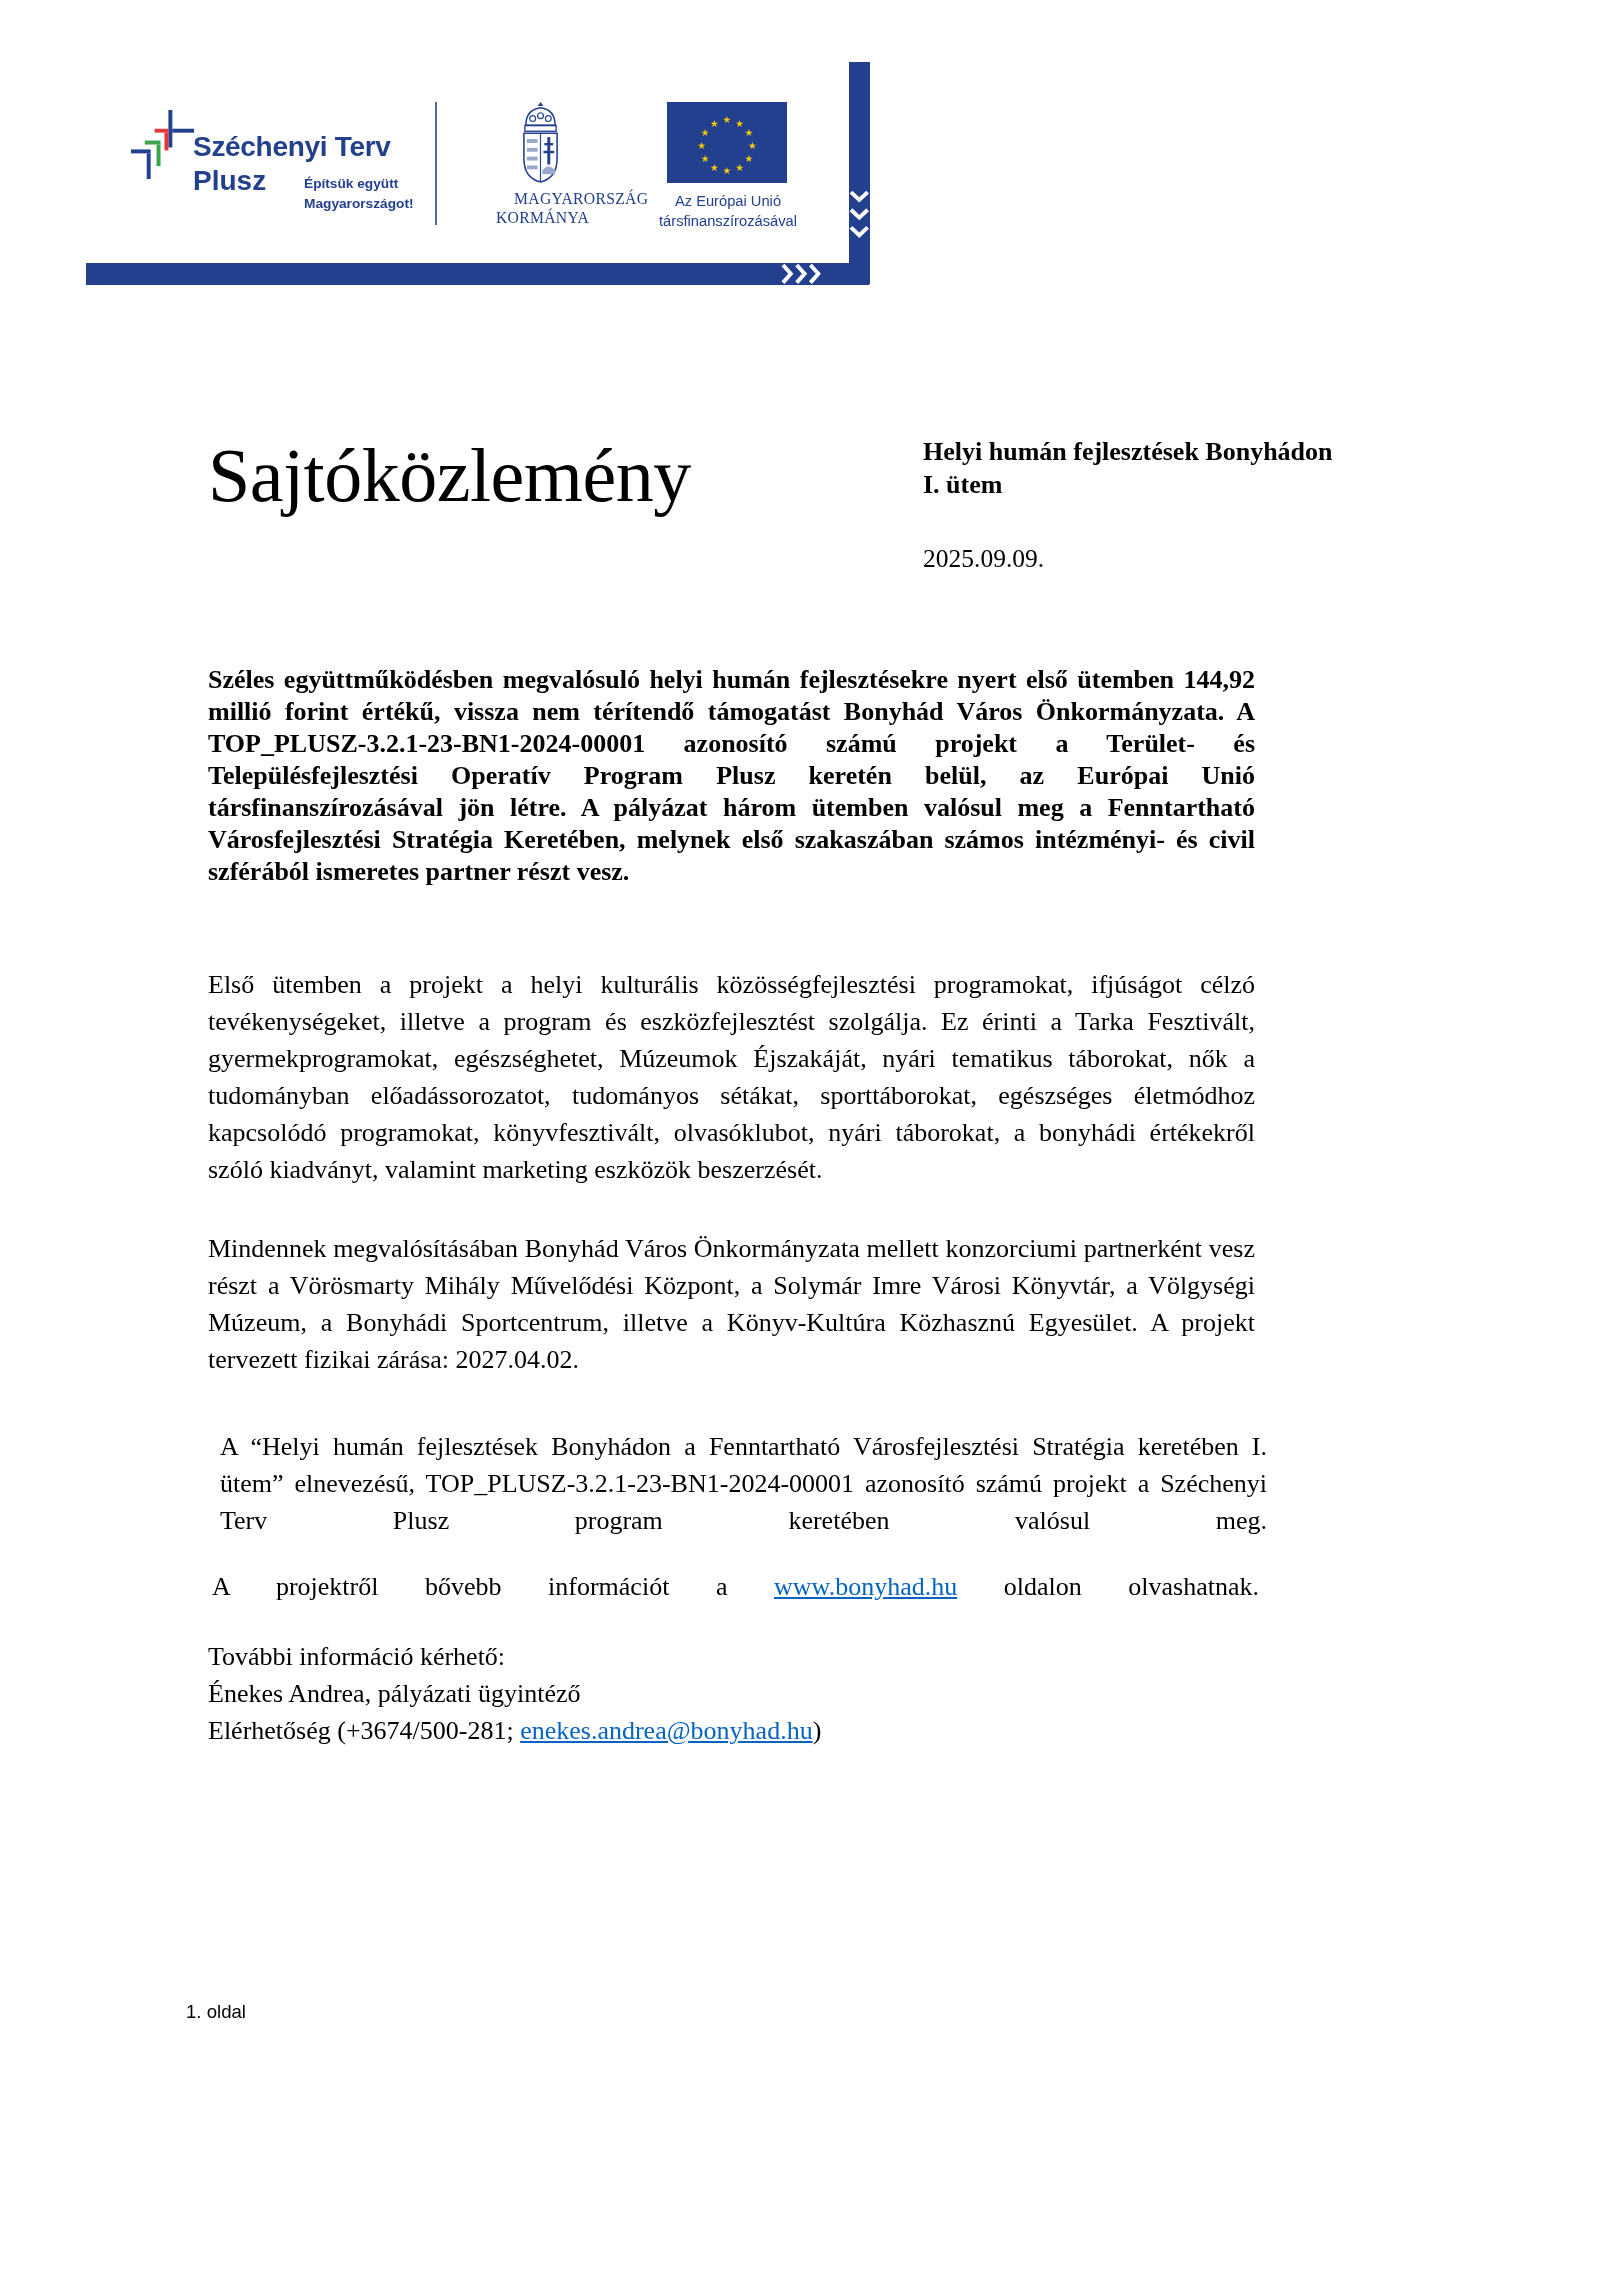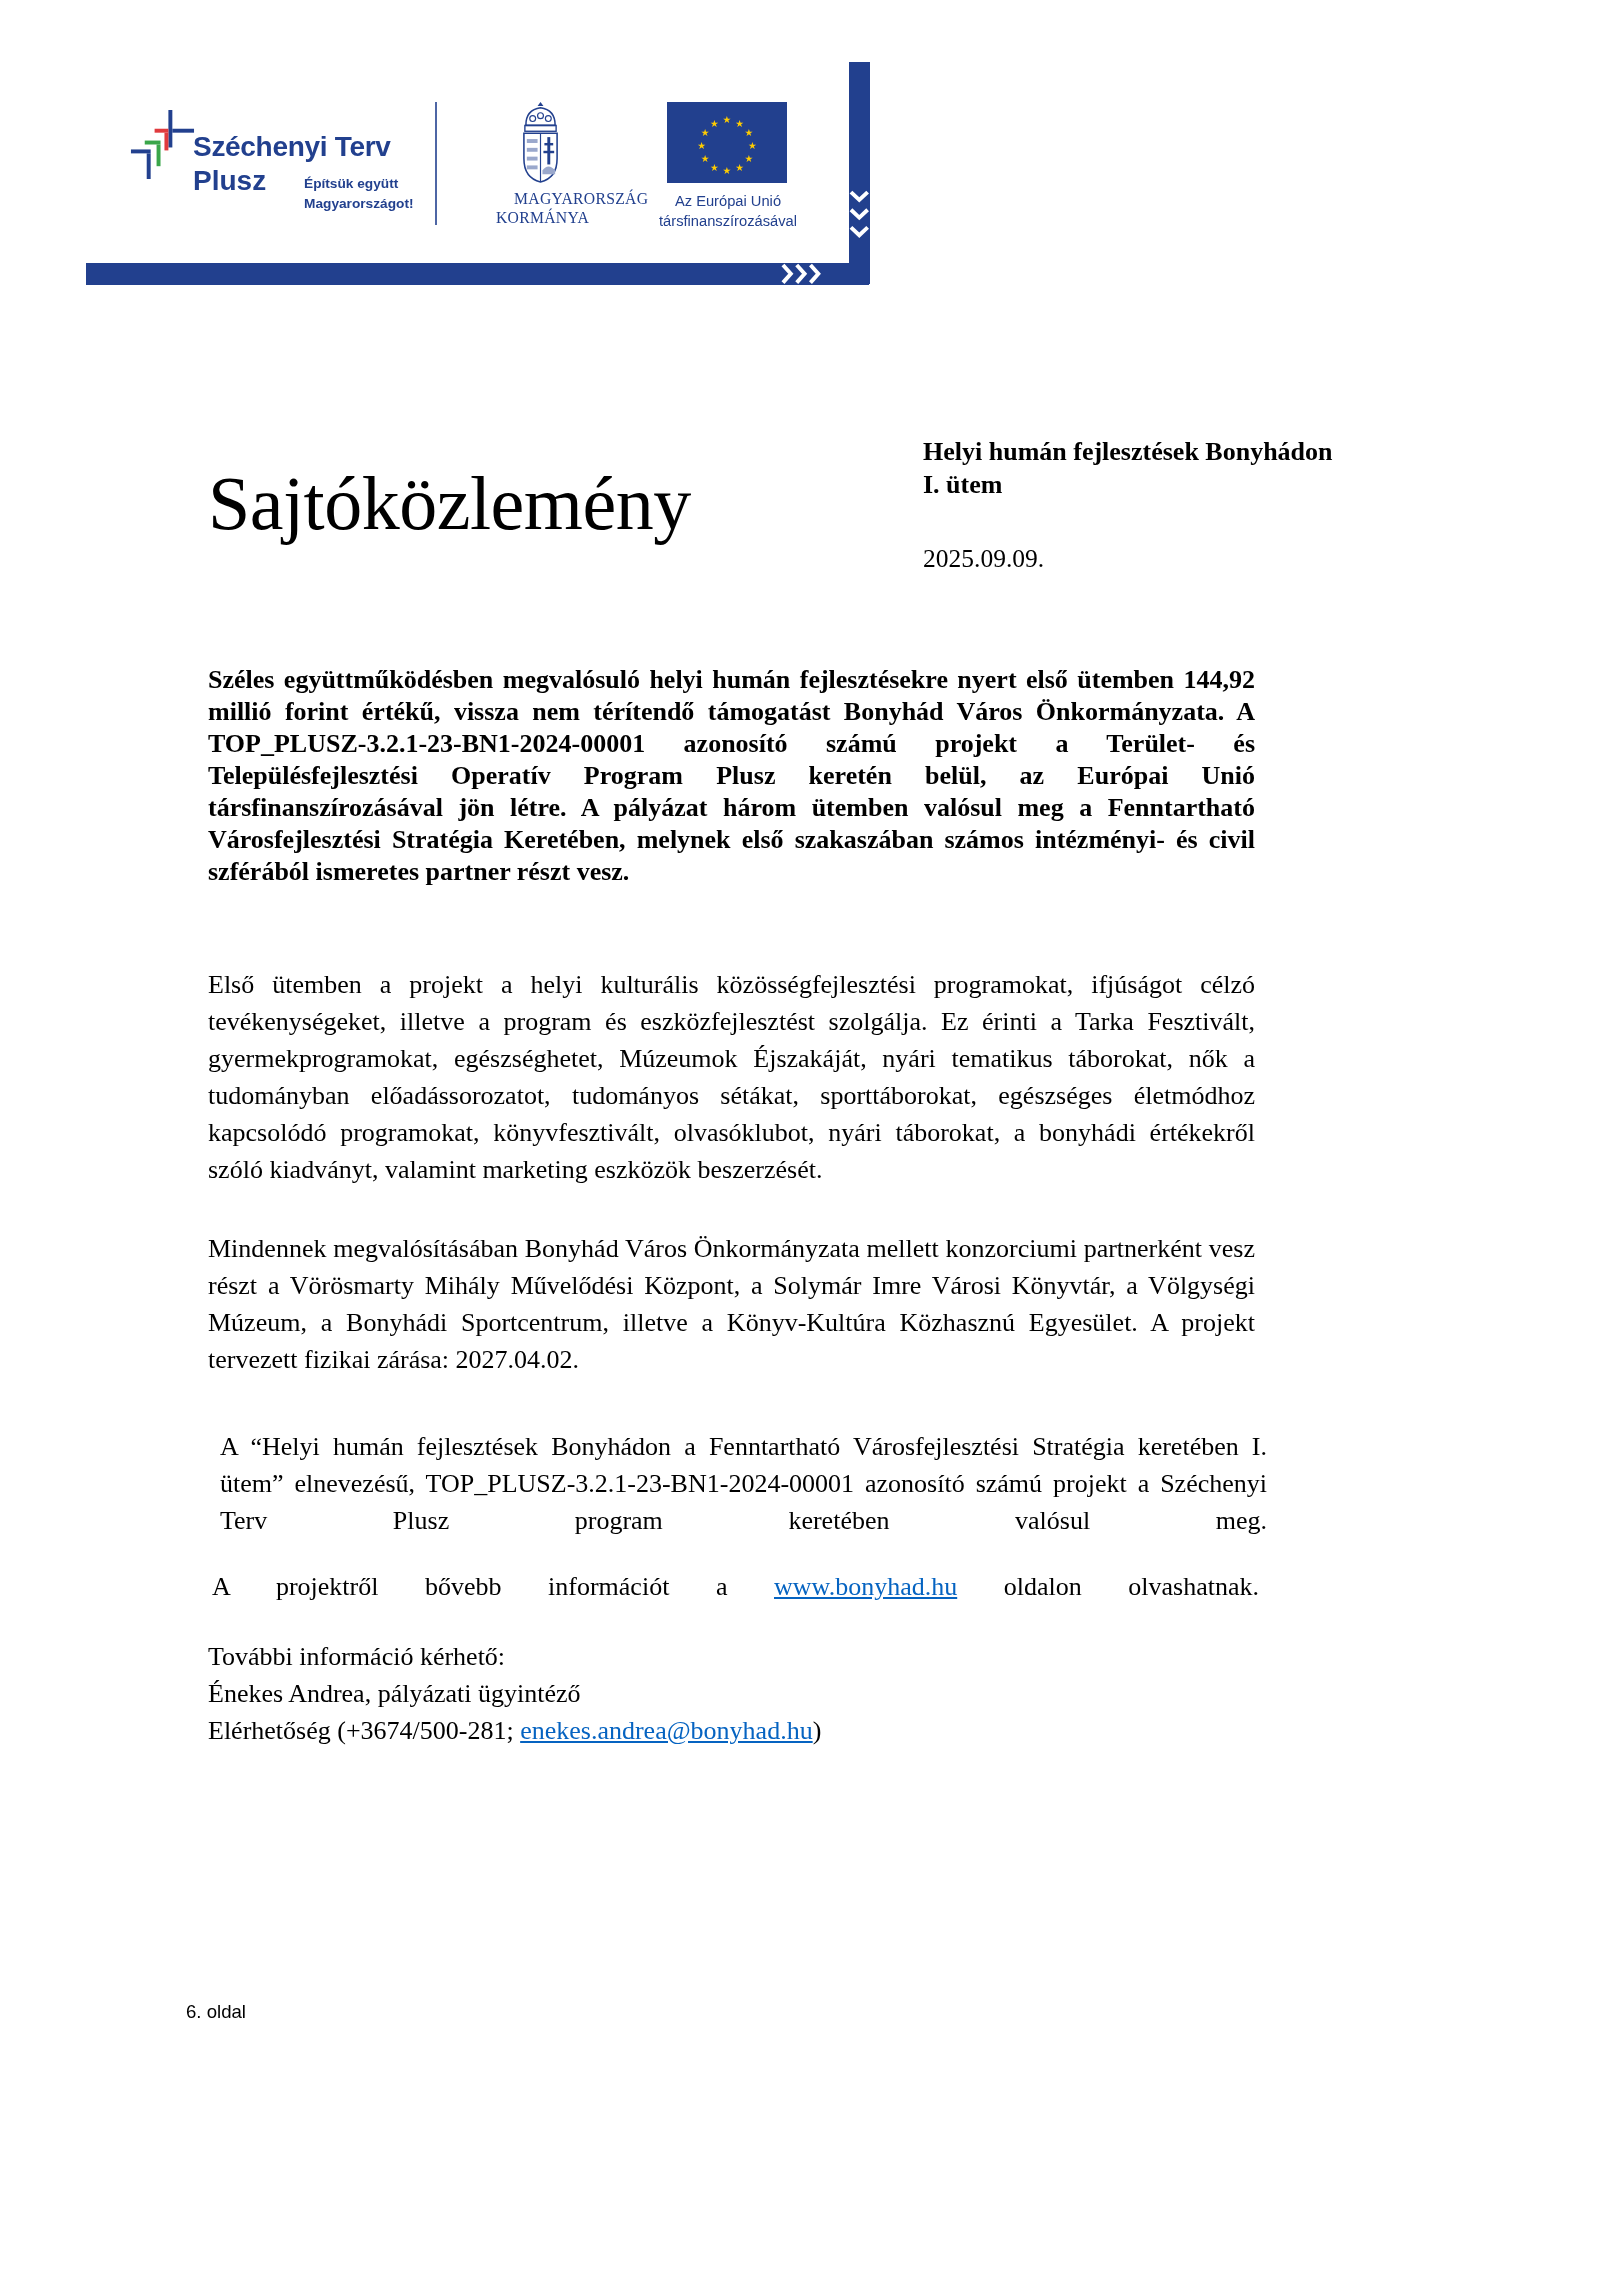--- a/index.html
+++ b/index.html
@@ -18,21 +18,21 @@
   .sz-plusz { left: 193px; top: 165px; font-family: "Liberation Sans", sans-serif; font-weight: bold; font-size: 28px; color: #22408e; }
   .sz-tag { left: 272px; top: 174px; font-family: "Liberation Sans", sans-serif; font-size: 13.7px; line-height: 19.6px; color: #22408e; font-weight: bold; width: 127px; margin-left: 32px; }
 
   .coat { left: 520px; top: 100px; width: 41px; height: 84px; }
   .gov-text { left: 470px; top: 190px; width: 145px; text-align: center; font-family: "Liberation Serif", serif; font-size: 15.7px; line-height: 18.6px; color: #22408e; letter-spacing: 0.3px; }
 
   .eu-flag { left: 667px; top: 102px; width: 120px; height: 81px; background: #22408e; }
   .eu-text { left: 642px; top: 192px; width: 172px; text-align: center; font-family: "Liberation Sans", sans-serif; font-size: 14.7px; line-height: 19.6px; color: #22408e; }
 
   
-  .doc-title { left: 208px; top: 431px; font-size: 76px; line-height: 88px; white-space: nowrap; letter-spacing: -0.5px; margin-top: 28px; }
+  .doc-title { left: 208px; top: 431px; font-size: 76px; line-height: 88px; white-space: nowrap; letter-spacing: -0.5px; }
   .subtitle { left: 923px; top: 435px; font-weight: bold; font-size: 26px; line-height: 33px; width: 510px; }
   .date { left: 923px; top: 542px; font-size: 25.5px; line-height: 33px; }
 
   
   .col { left: 208px; width: 1047px; }
   .lead { top: 664px; font-weight: bold; font-size: 26px; line-height: 32px; text-align: justify; text-align-last: left; }
   .para { font-size: 26px; line-height: 37px; text-align: justify; }
   .para.last-left { text-align-last: left; }
   .para.last-just { text-align-last: justify; }
   .p1 { top: 966px; }
@@ -142,14 +142,14 @@
 <p class="abs col para last-just p3" style="margin:12px">A “Helyi humán fejlesztések Bonyhádon a Fenntartható Városfejlesztési Stratégia keretében I. ütem” elnevezésű, TOP_PLUSZ-3.2.1-23-BN1-2024-00001 azonosító számú projekt a Széchenyi Terv Plusz program keretében valósul meg.</p>
 
 <p class="abs col para last-just p4" style="margin:4px"><span>A projektről bővebb információt a </span><a class="link">www.bonyhad.hu</a><span> oldalon olvashatnak.</span></p>
 
 <div class="abs col para p5">
   <div>További információ kérhető:</div>
   <div>Énekes Andrea, pályázati ügyintéző</div>
   <div><span>Elérhetőség (+3674/500-281; </span><a class="link">enekes.andrea@bonyhad.hu</a><span>)</span></div>
 </div>
 
-<div class="abs page-no">6. oldal</div>
+<div class="abs page-no">1. oldal</div>
 
 
 </body></html>

